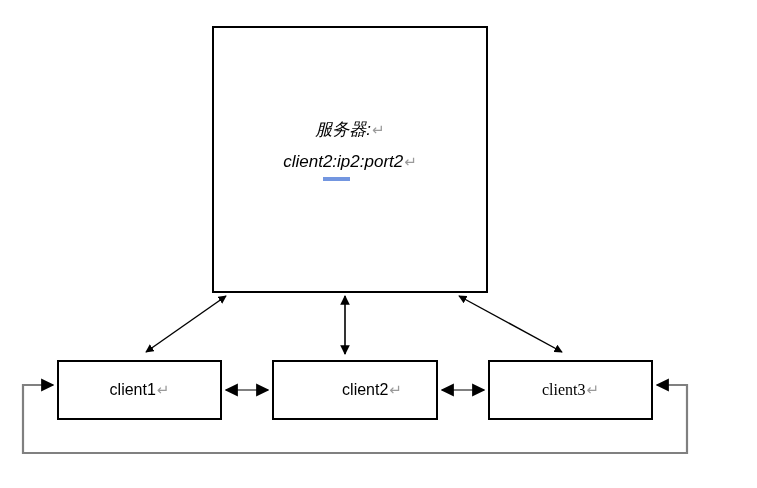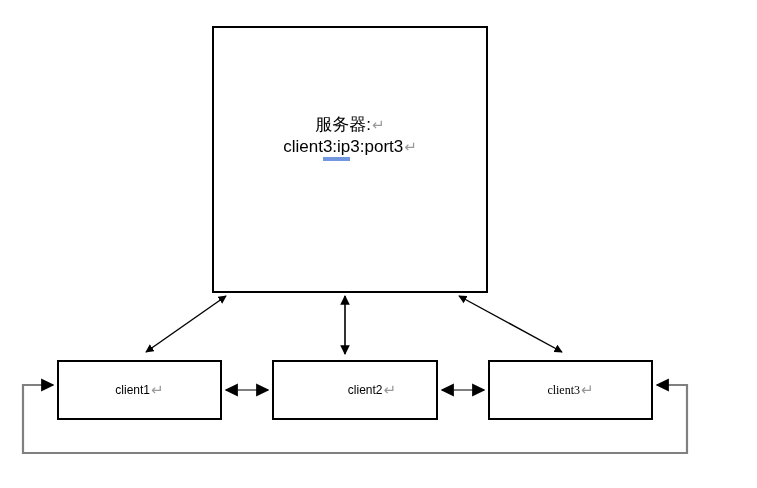--- a/index.html
+++ b/index.html
@@ -52,23 +52,24 @@
   .server-text-block {
     position: absolute;
     left: 0;
     right: 0;
     top: 86px;
     text-align: center;
     z-index: 4;
   }
   .server-line {
     font-size: 17px;
-    line-height: 22px;
+    line-height: 32px;
     color: #000000;
     white-space: nowrap;
+    font-style: italic;
   }
   .server-line.title {
     font-size: 17px;
   }
   .hl-underline {
     position: relative;
     display: inline-block;
   }
   .hl-underline::after {
     content: "";
@@ -78,21 +79,21 @@
     bottom: -3px;
     height: 4px;
     background: #7396e0;
   }
   .pilcrow {
     color: #9a9a9a;
     font-size: 15px;
     padding-left: 1px;
   }
   .node-label {
-    font-size: 12px;
+    font-size: 16px;
     color: #000000;
     white-space: nowrap;
   }
 </style>
 </head>
 <body>
 
 <div id="canvas">
 
   <svg id="diagram-svg" viewBox="0 0 757 488" xmlns="http://www.w3.org/2000/svg">
@@ -119,24 +120,24 @@
   </svg>
 
   <div class="node-box" id="server-box">
     <div class="server-text-block">
 
       <div class="server-line title">
         <span>服务器:</span><span class="pilcrow">↵</span>
       </div>
 
 
+      <div class="server-line">
+        <span>client</span><span class="hl-underline">2:ip</span><span>2:port2</span><span class="pilcrow">↵</span>
+      </div>
 
-      <div class="server-line">
-        <span>client</span><span class="hl-underline">3:ip</span><span>3:port3</span><span class="pilcrow">↵</span>
-      </div>
 
     </div>
   </div>
 
   <div class="node-box client-box" id="client1-box">
     <span class="node-label">client1</span>
       <span class="pilcrow">↵</span>
   </div>
 
   <div class="node-box client-box" id="client2-box">

